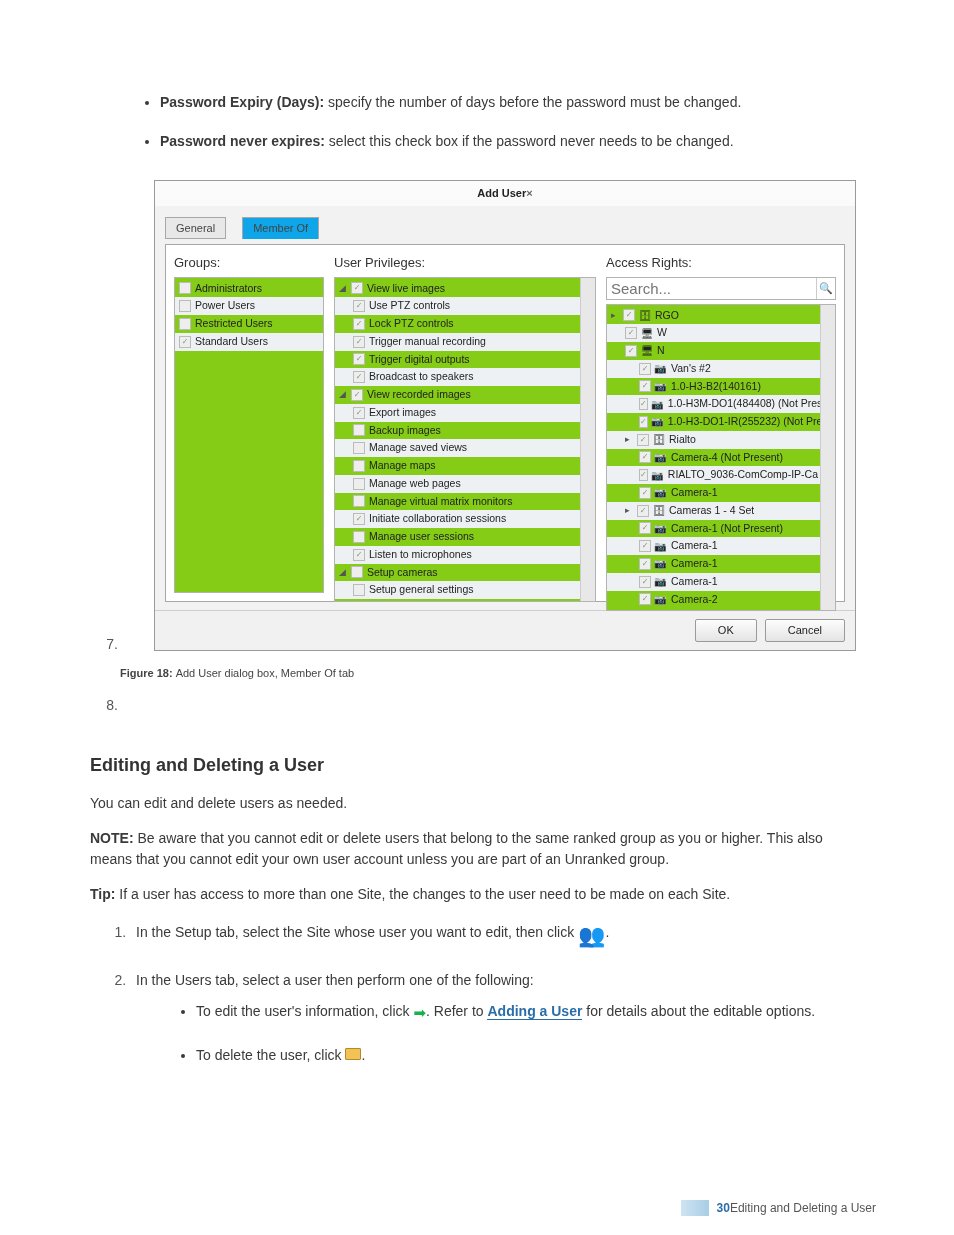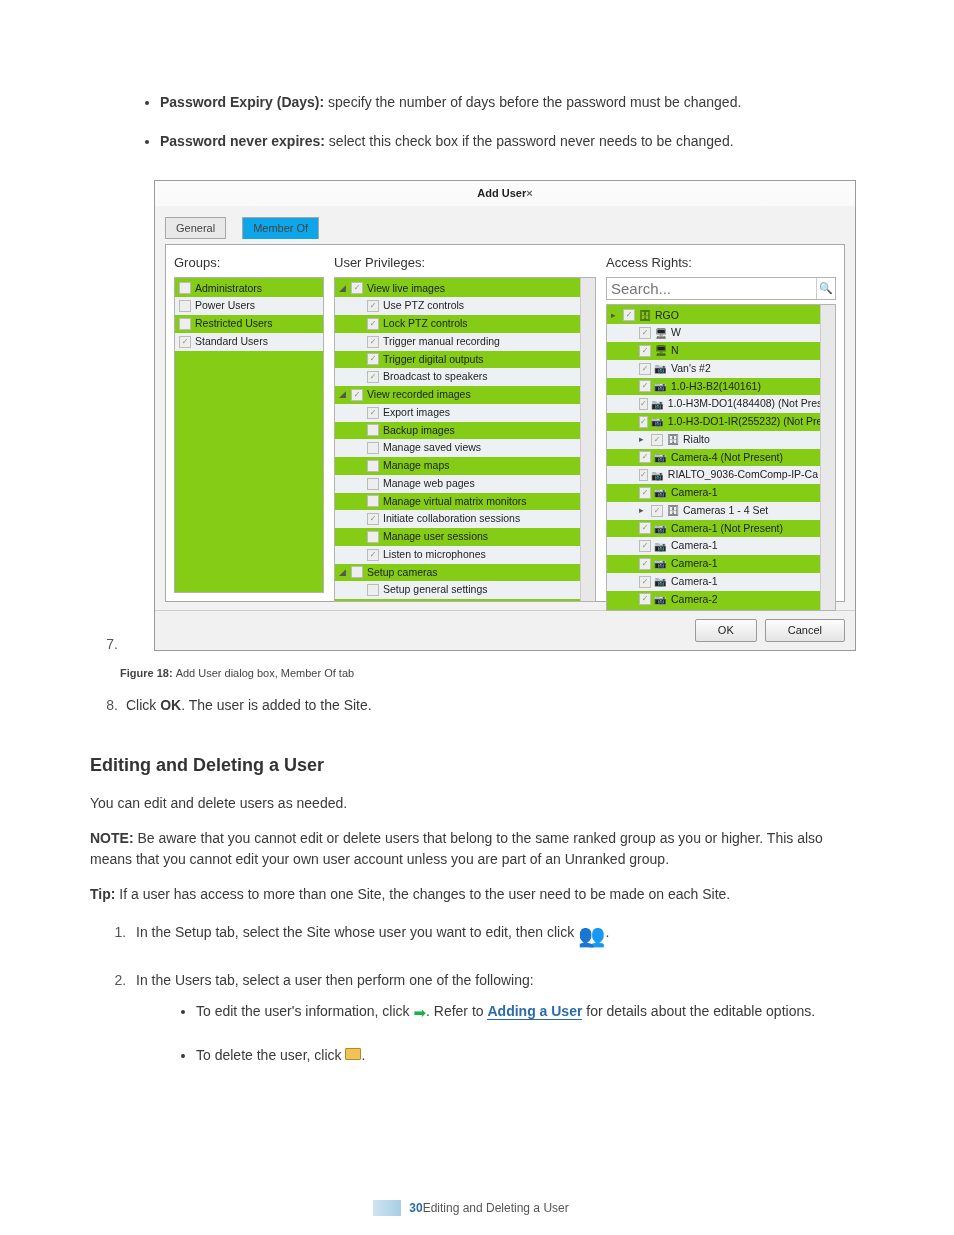--- a/index.html
+++ b/index.html
@@ -26,38 +26,38 @@
   .tab{border:1px solid #a7a7a7;border-bottom:none;padding:2px 10px;background:#0ea5e9;font-size:11px;color:#444;position:relative;top:1px}
   .tab.inactive{background:#e8e8e8;border-bottom:1px solid #a7a7a7}
   .panel{border:1px solid #a7a7a7;background:#fff;padding:8px;display:flex;gap:10px;height:340px}
   .col{display:flex;flex-direction:column;min-width:0}
   .col-groups{width:150px}
   .col-priv{flex:1}
   .col-access{width:230px}
   .col h6{margin:0 0 4px 0;font-size:13px;font-weight:400;color:#333}
   .listbox{border:1px solid #b3b3b3;background:#84cc16;flex:1;overflow:auto;font-size:10.5px;padding:2px 0}
   .row{display:flex;align-items:center;gap:4px;padding:1px 2px 1px 4px;white-space:nowrap}
-  .row.child1{padding-left:32px}
+  .row.child1{padding-left:18px}
   .row.child2{padding-left:32px}
   .row.alt{background:#eef1f3}
   .cb{width:10px;height:10px;border:1px solid #888;background:#fff;display:inline-flex;align-items:center;justify-content:center;font-size:8px;line-height:1;color:#1b6b1b}
   .cb.on::before{content:"✓"}
   .cb.dim{background:#eee;border-color:#bbb;color:#7a9a7a}
   .caret{width:8px;display:inline-block;color:#555;font-size:9px}
   .caret.open::before{content:"◢"}
   .caret.closed::before{content:"▸"}
   .scrhint{width:14px;background:#e8e8e8;border-left:1px solid #ccc}
   .search{display:flex;border:1px solid #b3b3b3;margin-bottom:4px}
   .search input{flex:1;border:none;outline:none;font-size:15px;padding:2px 4px;color:#888}
   .search .sbtn{width:18px;display:flex;align-items:center;justify-content:center;color:#555;border-left:1px solid #ccc;font-size:11px}
   .icon{width:12px;height:12px;display:inline-flex;align-items:center;justify-content:center;font-size:10px}
   .btnbar{display:flex;justify-content:flex-end;gap:8px;padding:8px 10px;border-top:1px solid #cfcfcf;background:#f1f1f1}
   .winbtn{border:1px solid #9a9a9a;background:linear-gradient(#fdfdfd,#e4e4e4);padding:2px 22px;font-size:11px;border-radius:2px;color:#222}
 
-  .footer{position:absolute;bottom:30px;left:90px;right:102px;display:flex;justify-content:center;font-size:12px;color:#555}
+  .footer{position:absolute;bottom:30px;left:90px;right:78px;display:flex;justify-content:flex-end;font-size:12px;color:#555}
   .pagebadge{display:flex;align-items:center;gap:8px}
   .pagebadge .sq{width:28px;height:16px;background:linear-gradient(90deg,#cfe4f2,#a8cde6)}
   .pagebadge .pn{color:#2a6da8;font-weight:700}
 
   .users-icon{font-size:22px;color:#3a3a3a;vertical-align:-6px}
   .arrow-icon{color:#16b24b;font-size:15px;vertical-align:-2px}
   .delete-icon{display:inline-block;width:14px;height:10px;background:#f2c255;border:1px solid #b08a2d;border-radius:1px;vertical-align:0}
 </style>
 </head>
 <body>
@@ -305,23 +305,20 @@
     </div>
   </div>
 
   <div class="caption">
     <span class="bold">Figure 18: </span><span>Add User dialog box, Member Of tab</span>
   </div>
 
 
   <div style="display:flex;padding:0 0 10px 0">
     <div style="width:28px;text-align:right;color:#555;padding-right:8px">8.</div>
-    <div>
-      <span>Click </span><span class="bold">OK</span><span>. The user is added to the Site.</span>
-    </div>
   </div>
 
   <h3 class="sect">Editing and Deleting a User</h3>
   <p>You can edit and delete users as needed.</p>
   <p><span class="bold">NOTE:</span><span> Be aware that you cannot edit or delete users that belong to the same ranked group as you or higher. This also means that you cannot edit your own user account unless you are part of an Unranked group.</span></p>
   <p><span class="bold">Tip:</span><span> If a user has access to more than one Site, the changes to the user need to be made on each Site.</span></p>
 
   <ol class="num">
     <li>
       <span>In the Setup tab, select the Site whose user you want to edit, then click </span><span class="users-icon iconimg">👥</span><span>.</span>

